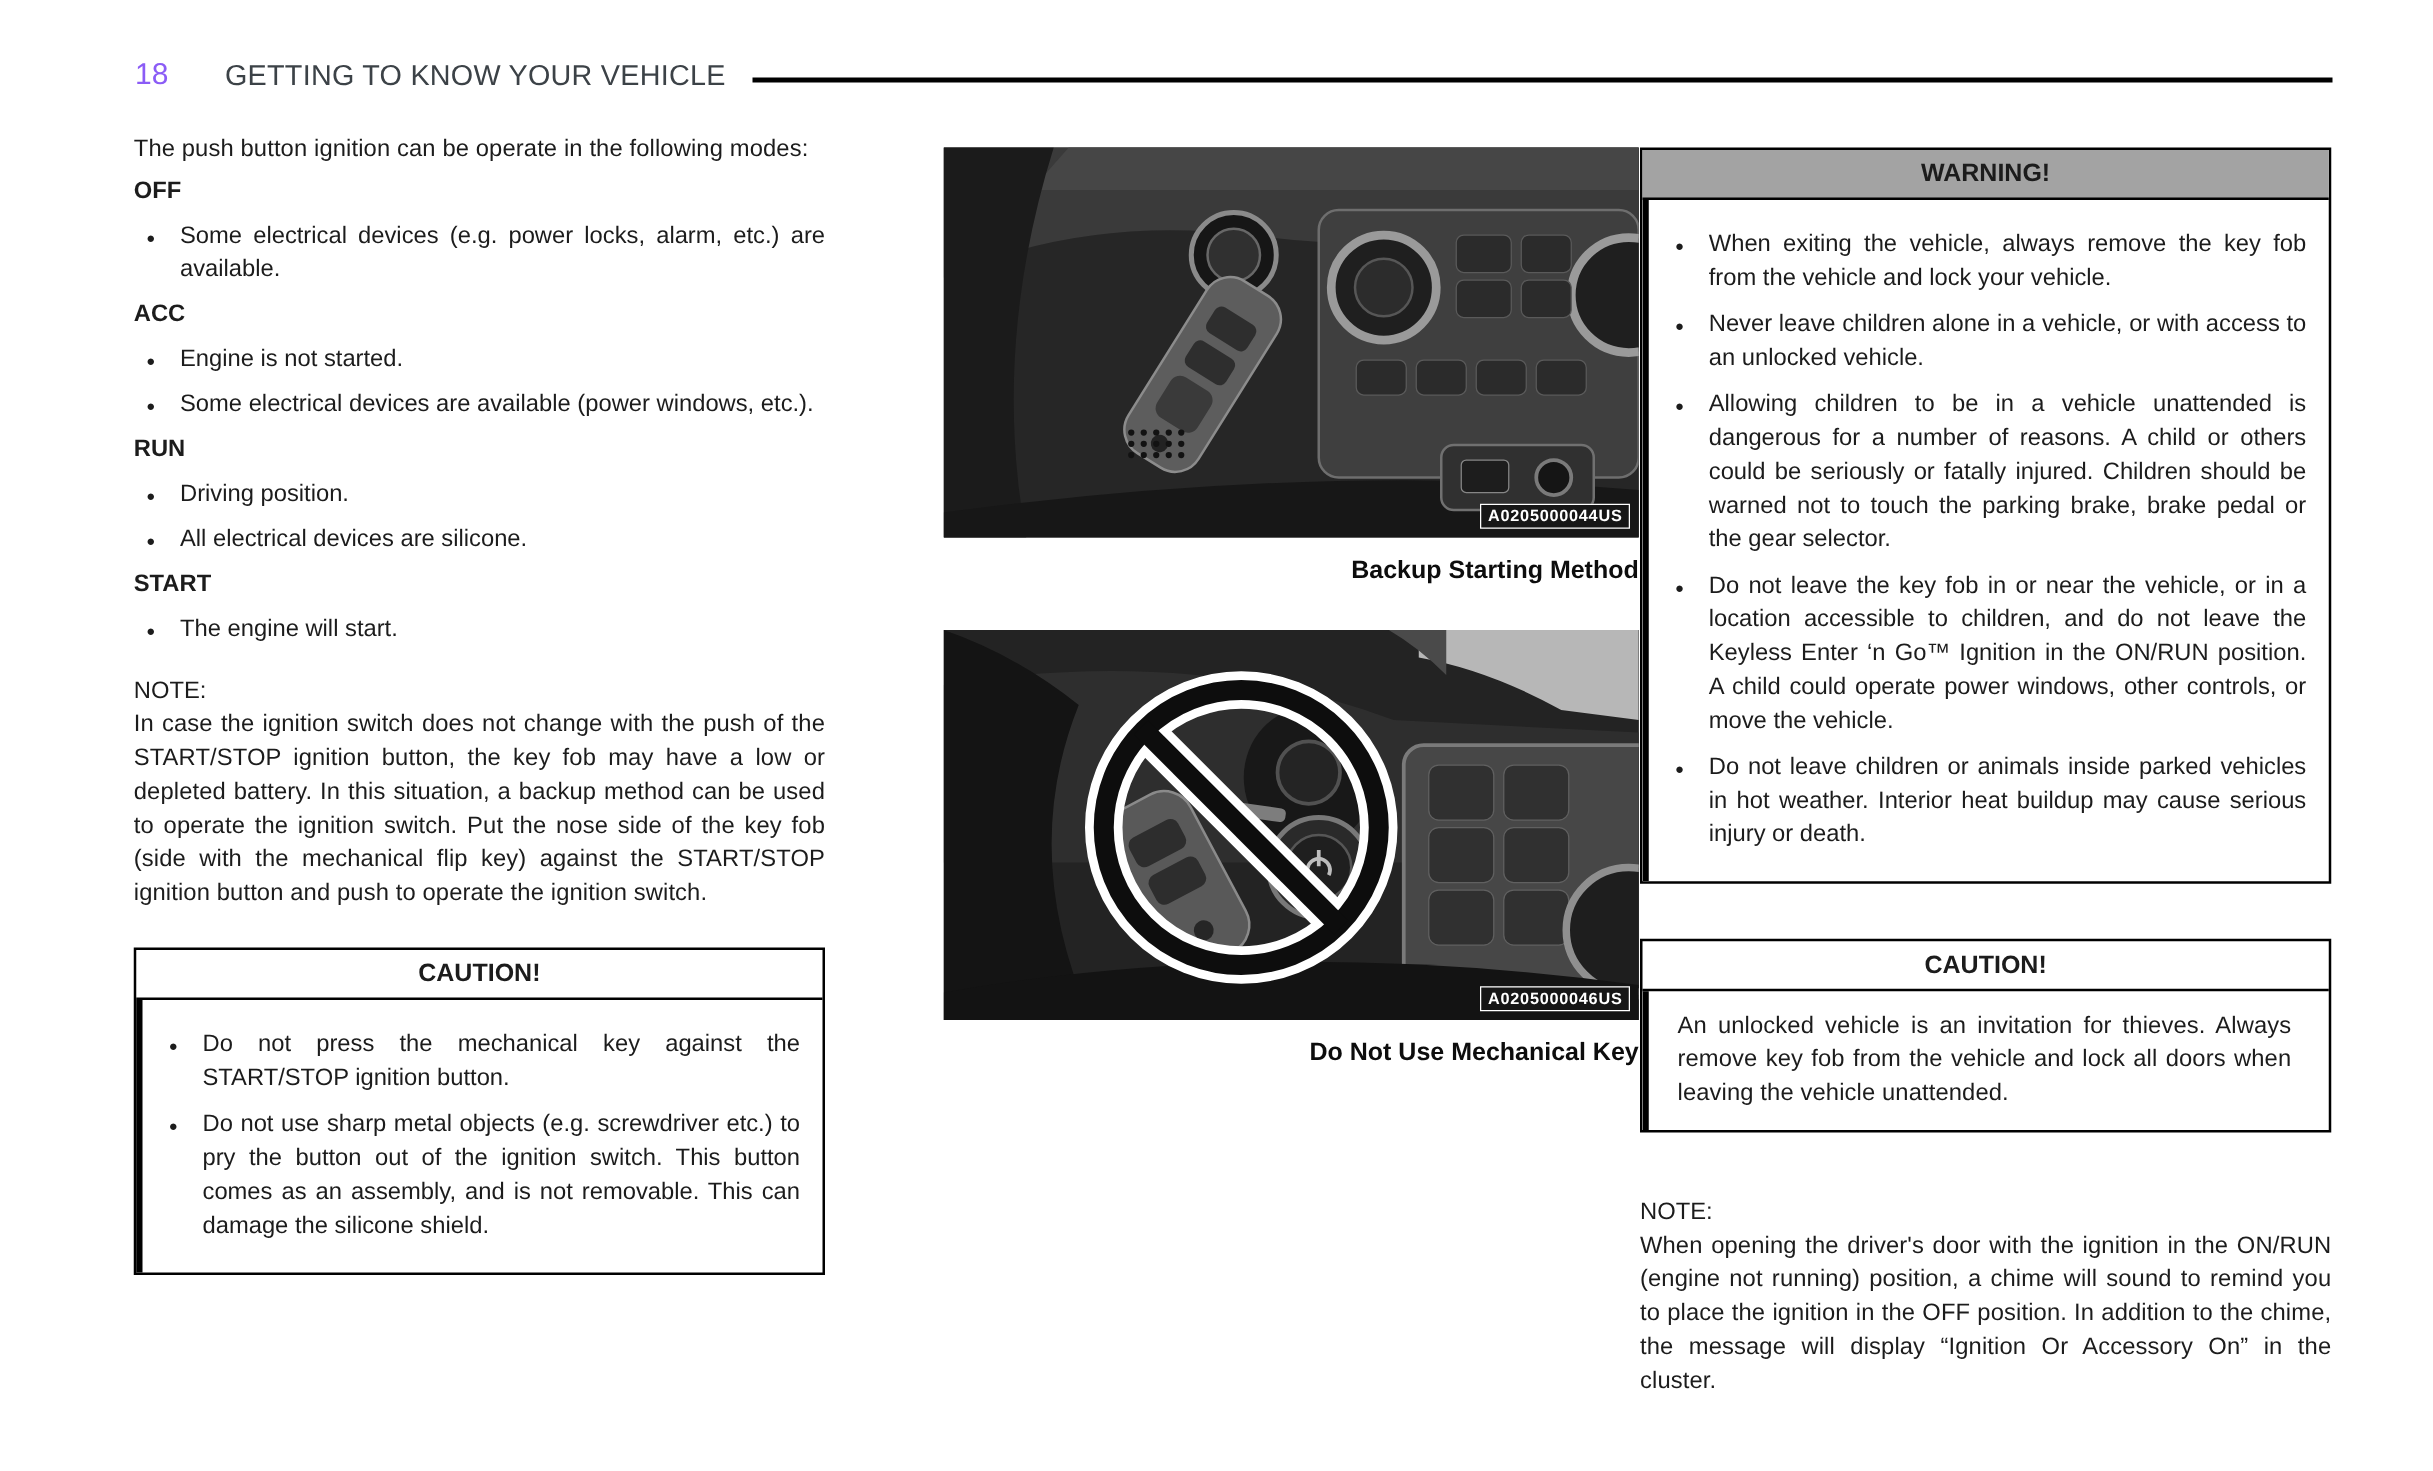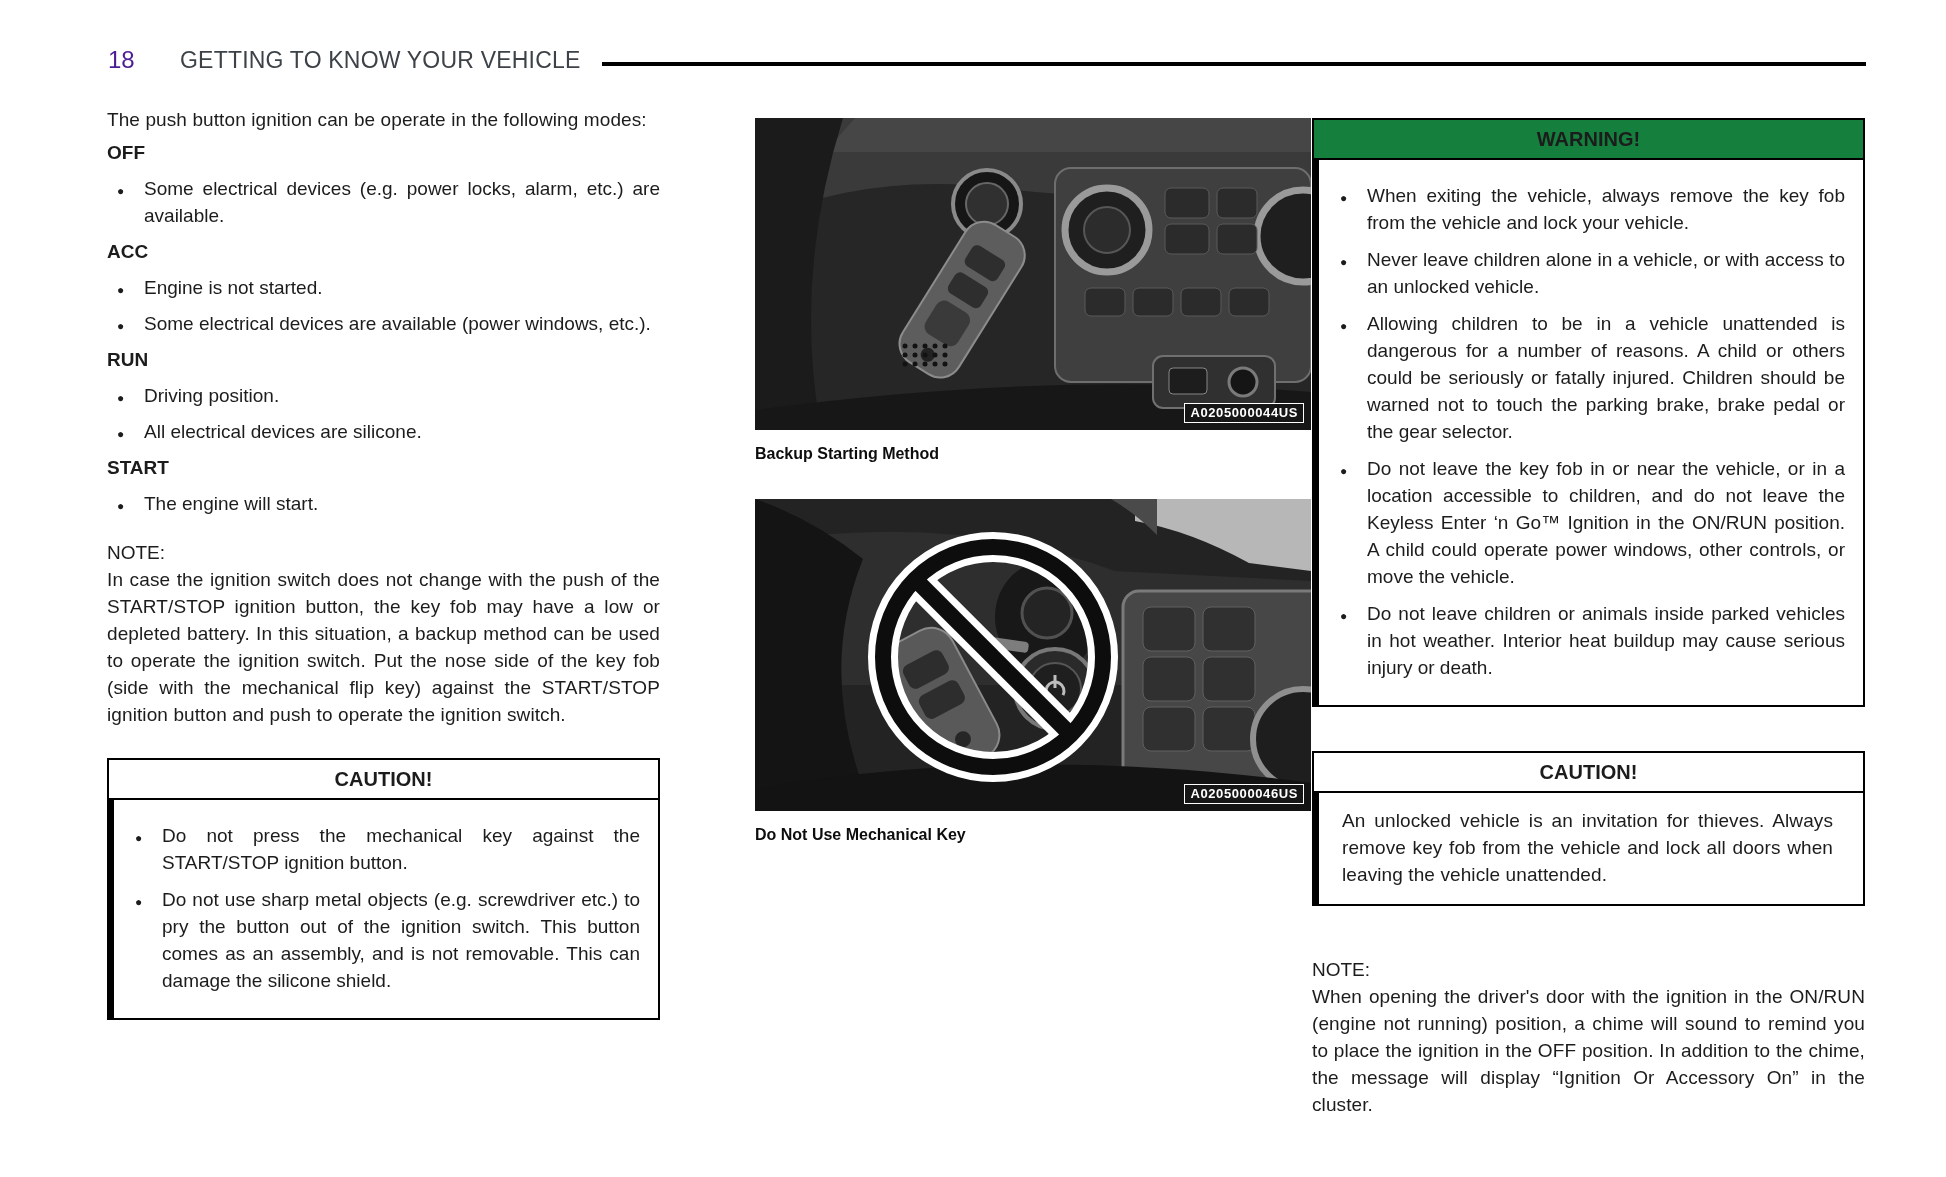--- a/index.html
+++ b/index.html
@@ -1,50 +1,50 @@
 <!DOCTYPE html>
 <html><head>
 <meta charset="utf-8">
 <style>
   html,body{margin:0;padding:0;background:#ffffff;}
   #canvas{
     position:relative;width:1946px;height:1177px;background:#ffffff;overflow:hidden;
     font-family:"Liberation Sans", sans-serif;color:#1c1c1c;
   }
   
-  .hdr-num{position:absolute;left:108px;top:46px;font-size:24px;color:#4c1d95;}
+  .hdr-num{position:absolute;left:108px;top:46px;font-size:24px;color:#8b5cf6;}
   .hdr-title{position:absolute;left:180px;top:47px;font-size:23px;color:#3c4247;letter-spacing:.2px;}
   .hdr-rule{position:absolute;left:602px;top:62px;width:1264px;height:4px;background:#000;}
   
   .col-left{position:absolute;left:107px;top:106px;width:553px;}
   .col-mid{position:absolute;left:755px;top:118px;width:556px;}
   .col-right{position:absolute;left:1312px;top:118px;width:553px;}
   
   .body-text{font-size:19px;line-height:27px;text-align:justify;letter-spacing:.1px;}
   .mode-label{font-size:19px;line-height:27px;font-weight:700;margin-top:6px;}
   .bullet{position:relative;padding-left:37px;margin:9px 0 9px 0;font-size:19px;line-height:27px;text-align:justify;}
   .dot{position:absolute;left:10px;top:0;}
   .dot::before{content:"●";font-size:12px;line-height:27px;}
   .note-label{font-size:19px;line-height:27px;font-weight:400;margin-top:22px;}
   
   .alert{border:2px solid #000;background:#fff;}
   .alert-header{font-size:20px;font-weight:700;text-align:center;padding:8px 0 7px 0;border-bottom:2px solid #000;}
-  .alert.warning .alert-header{background:#15803d;}
+  .alert.warning .alert-header{background:#a3a3a3;}
   .alert-body{box-shadow:inset 5px 0 0 #000;padding:12px 14px 14px 12px;}
   .alert-body .bullet{margin:10px 4px;}
   .alert-body .body-text{margin:2px 16px;}
   
   .figure{position:relative;width:556px;}
   .fig-photo{position:relative;width:556px;height:312px;background:#232323;}
   .fig-photo svg{display:block;}
   .fig-label{
     position:absolute;right:7px;bottom:7px;background:#161616;color:#fff;border:1px solid #fff;
     font-size:13px;font-weight:700;letter-spacing:.6px;padding:1px 5px 2px 5px;
   }
-  .fig-caption{font-size:16px;font-weight:700;text-align:left;margin-top:15px;color:#0d0d0d;}
+  .fig-caption{font-size:20px;font-weight:700;text-align:right;margin-top:15px;color:#0d0d0d;}
   .fig-gap{height:36px;}
   .mt30{margin-top:30px;}
   .mt44{margin-top:44px;}
   .mt50{margin-top:50px;}
 </style>
 </head>
 <body>
 
 <div id="canvas">
 

